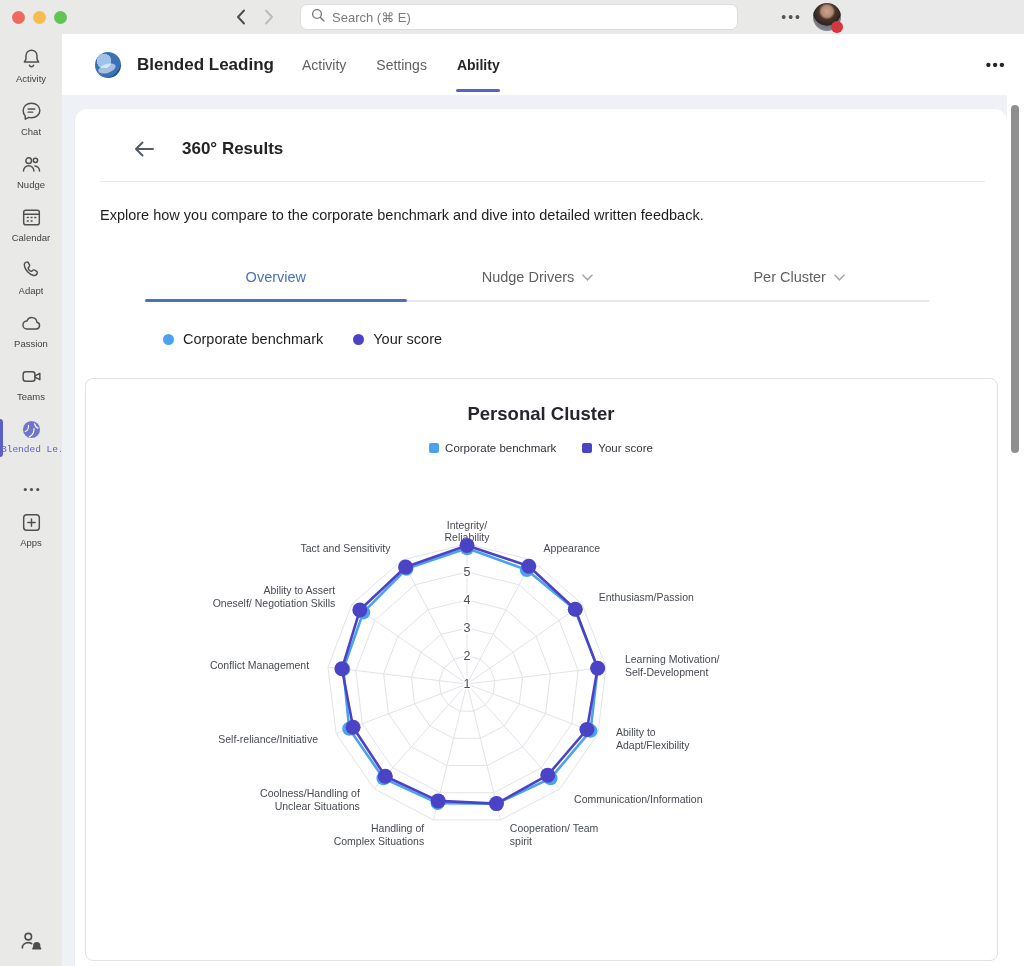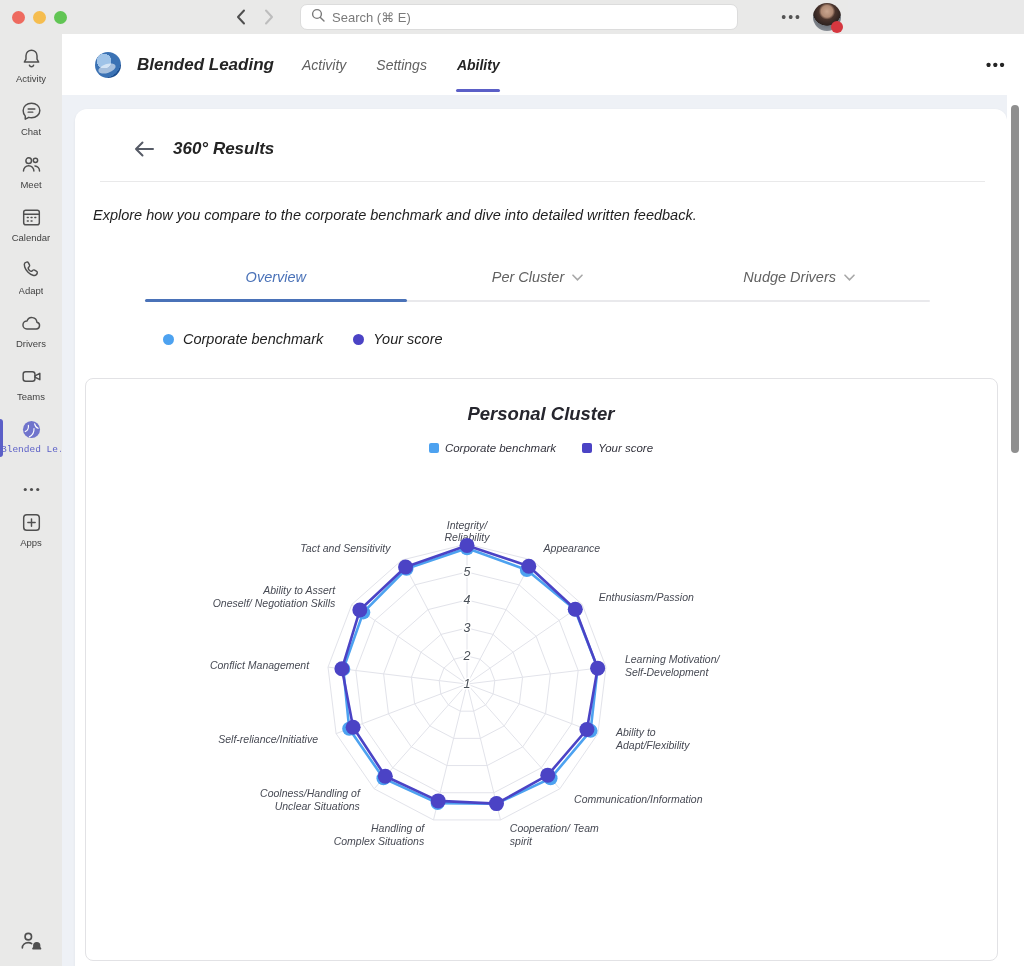--- a/index.html
+++ b/index.html
@@ -27,43 +27,43 @@
   .sidebar { width:62px; height:100%; background:#e9e9e8; display:flex; flex-direction:column; align-items:center; padding-top:11px; position:relative; }
   .sb-item { width:62px; height:53px; display:flex; flex-direction:column; align-items:center; justify-content:flex-start; position:relative; cursor:pointer; color:#5b5b5b; }
   .sb-item .sb-icon { height:26px; display:flex; align-items:center; justify-content:center; }
   .sb-item .sb-label { font-size:9.5px; color:#424242; margin-top:2px; max-width:60px; white-space:nowrap; overflow:hidden; }
   .sb-item.active .sb-label { color:#5b5fc7;font-family:Liberation Mono, monospace; }
   .sb-item.active::before { content:""; position:absolute; left:0; top:3px; width:3px; height:38px; background:#5b5fc7; border-radius:0 3px 3px 0; }
   .sb-item.dots-item { height:40px; justify-content:center; }
   .sb-bottom { position:absolute; bottom:8px; left:0; width:62px; display:flex; justify-content:center; }
 
   
-  .main { position:relative; width:962px; height:100%;font-style:italic; }
+  .main { position:relative; width:962px; height:100%; }
   .app-header { position:absolute; left:0; top:0; width:962px; height:61px; background:#ffffff; display:flex; align-items:center; }
   .app-logo { margin-left:33px; width:26px; height:26px; border-radius:50%; position:relative; overflow:hidden;
     background: radial-gradient(circle at 35% 35%, #9fc3e8 0 30%, #3b72b4 31% 70%, #1d4e8f 71%); }
   .app-logo::after{ content:""; position:absolute; left:3px; top:12px; width:18px; height:9px; border-radius:50%; background:rgba(255,255,255,.55); transform:rotate(-18deg); }
   .app-title { margin-left:16px; font-size:17px; font-weight:bold; color:#242424; }
   .app-tabs { display:flex; margin-left:28px; gap:30px; }
   .app-tab { font-size:14px; color:#616161; position:relative; height:61px; display:flex; align-items:center; cursor:pointer; }
   .app-tab.active { color:#242424; font-weight:bold; }
   .app-tab.active::after { content:""; position:absolute; left:50%; transform:translateX(-50%); bottom:3px; width:44px; height:3px; border-radius:2px; background:#5b5fc7; }
   .hdr-more { position:absolute; right:18px; top:0; height:61px; display:flex; align-items:center; color:#242424; font-weight:bold; letter-spacing:1.5px; font-size:15px; cursor:pointer; }
 
   .content { position:absolute; left:0; top:61px; width:962px; height:871px; background:#eef1f6; overflow:hidden; }
   .scroll-gutter { position:absolute; right:0; top:0; width:17px; height:871px; background:#ffffff; }
   .scroll-thumb { position:absolute; right:5px; top:10px; width:8px; height:348px; border-radius:4px; background:#8f8f8f; }
 
   
   .card { position:absolute; left:13px; top:14px; width:932px; height:1180px; background:#ffffff; border-radius:12px; box-shadow:0 1px 3px rgba(0,0,0,.06); }
-  .card-header { display:flex; align-items:center; gap:18px; padding:30px 0 22px 58px; }
+  .card-header { display:flex; align-items:center; gap:27px; padding:30px 0 22px 58px; }
   .back-btn { display:flex; align-items:center; cursor:pointer; }
   .page-title { font-size:17px; font-weight:bold; color:#242424; }
   .card-divider { height:1px; background:#e9e9ea; margin:0 22px 0 25px; }
-  .page-desc { font-size:14.5px; color:#1f1f1f; padding:25px 30px 0 18px; }
+  .page-desc { font-size:14.5px; color:#1f1f1f; padding:25px 30px 0 25px; }
 
   .seg-tabs { margin:46px 77px 0 70px; position:relative; }
   .seg-row { display:flex; }
   .seg-tab { flex:1; display:flex; align-items:center; justify-content:center; gap:8px; font-size:14.5px; color:#616161; cursor:pointer; padding-bottom:15px; }
   .seg-tab.active { color:#4a72b8; }
   .seg-track { height:2px; background:#e9e9ec; border-radius:2px; position:relative; }
   .seg-track .seg-active { position:absolute; left:0; top:-1px; width:33.33%; height:3px; background:#4a72b8; border-radius:2px; }
 
   .legend-row { display:flex; align-items:center; gap:30px; margin:29px 0 0 88px; }
   .legend-item { display:flex; align-items:center; gap:9px; font-size:14.5px; color:#1f1f1f; }
@@ -134,21 +134,21 @@
           <span class="sb-label">Chat</span>
         </div>
         <div class="sb-item">
           <span class="sb-icon">
             <svg width="25" height="25" viewBox="0 0 24 24" fill="none" stroke="#4f4f4f" style="color:#4f4f4f" stroke-width="1.4" stroke-linecap="round" stroke-linejoin="round">
               <circle cx="9.3" cy="8.3" r="2.7"></circle>
               <circle cx="15.8" cy="8" r="2.1"></circle>
               <path d="M4.3 18.2c0-2.8 2.2-5 5-5s5 2.2 5 5M15.3 13.4c2.4.3 4.4 2.3 4.4 4.8"></path>
             </svg>
           </span>
-          <span class="sb-label">Meet</span>
+          <span class="sb-label">Nudge</span>
         </div>
         <div class="sb-item">
           <span class="sb-icon">
             <svg width="25" height="25" viewBox="0 0 24 24" fill="none" stroke="#4f4f4f" style="color:#4f4f4f" stroke-width="1.4" stroke-linecap="round" stroke-linejoin="round">
               <rect x="4.5" y="5" width="15" height="14" rx="2"></rect>
               <path d="M4.5 8.8h15M8 12h.9M11.6 12h.9M15.2 12h.9M8 15.3h.9M11.6 15.3h.9"></path>
             </svg>
           </span>
           <span class="sb-label">Calendar</span>
         </div>
@@ -159,21 +159,21 @@
             </svg>
           </span>
           <span class="sb-label">Adapt</span>
         </div>
         <div class="sb-item">
           <span class="sb-icon">
             <svg width="25" height="25" viewBox="0 0 24 24" fill="none" stroke="#4f4f4f" style="color:#4f4f4f" stroke-width="1.4" stroke-linecap="round" stroke-linejoin="round">
               <path d="M7.6 17.3h9a3.3 3.3 0 0 0 .6-6.5 4.9 4.9 0 0 0-9.5-1.2 3.8 3.8 0 0 0-.1 7.7z"></path>
             </svg>
           </span>
-          <span class="sb-label">Drivers</span>
+          <span class="sb-label">Passion</span>
         </div>
         <div class="sb-item">
           <span class="sb-icon">
             <svg width="25" height="25" viewBox="0 0 24 24" fill="none" stroke="#4f4f4f" style="color:#4f4f4f" stroke-width="1.4" stroke-linecap="round" stroke-linejoin="round">
               <rect x="4" y="7.5" width="11.3" height="9" rx="2.4"></rect>
               <path d="M15.3 11.4 20 8.9v6.2l-4.7-2.5z"></path>
             </svg>
           </span>
           <span class="sb-label">Teams</span>
         </div>
@@ -240,27 +240,27 @@
         </div>
         <div class="card-divider"></div>
         <div class="page-desc">Explore how you compare to the corporate benchmark and dive into detailed written feedback.</div>
 
         <div class="seg-tabs">
           <div class="seg-row" id="seg-row">
               <div class="seg-tab active">
                 <span>Overview</span>
               </div>
               <div class="seg-tab">
-                <span>Per Cluster</span>
+                <span>Nudge Drivers</span>
                 <svg width="11" height="7" viewBox="0 0 11 7">
                   <path d="M1 1.2 5.5 5.8 10 1.2" fill="none" stroke="#a8a8a8" stroke-width="1.6" stroke-linecap="round"></path>
                 </svg>
               </div>
               <div class="seg-tab">
-                <span>Nudge Drivers</span>
+                <span>Per Cluster</span>
                 <svg width="11" height="7" viewBox="0 0 11 7">
                   <path d="M1 1.2 5.5 5.8 10 1.2" fill="none" stroke="#a8a8a8" stroke-width="1.6" stroke-linecap="round"></path>
                 </svg>
               </div>
             </div>
           <div class="seg-track">
               <div class="seg-active"></div>
             </div>
         </div>
 

